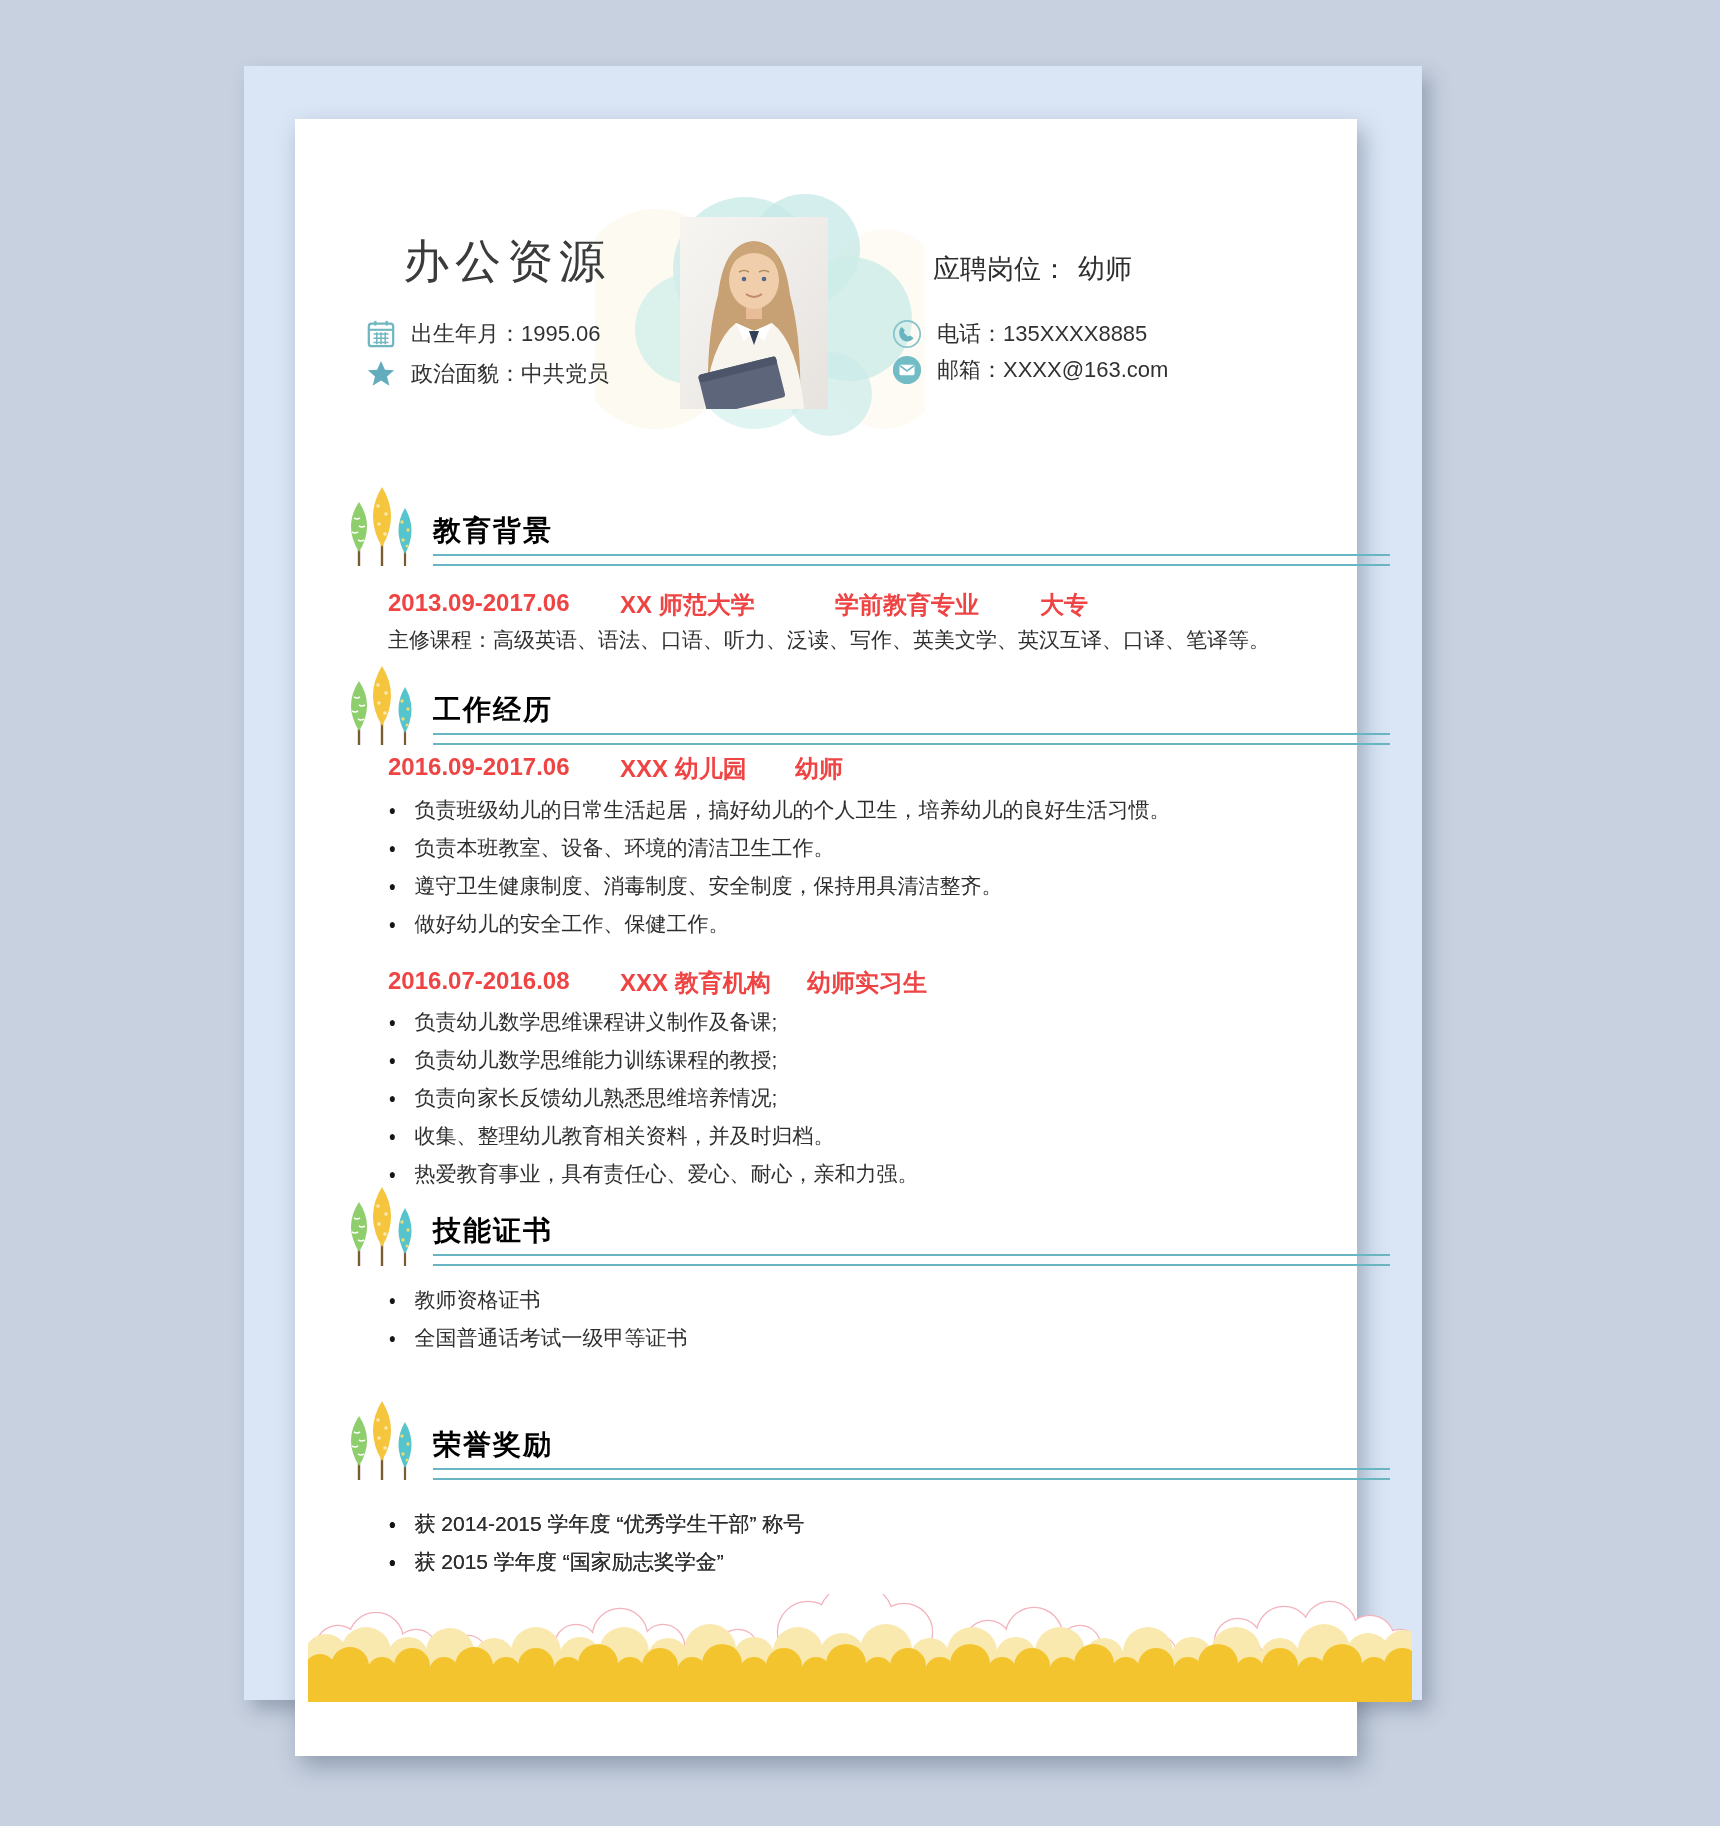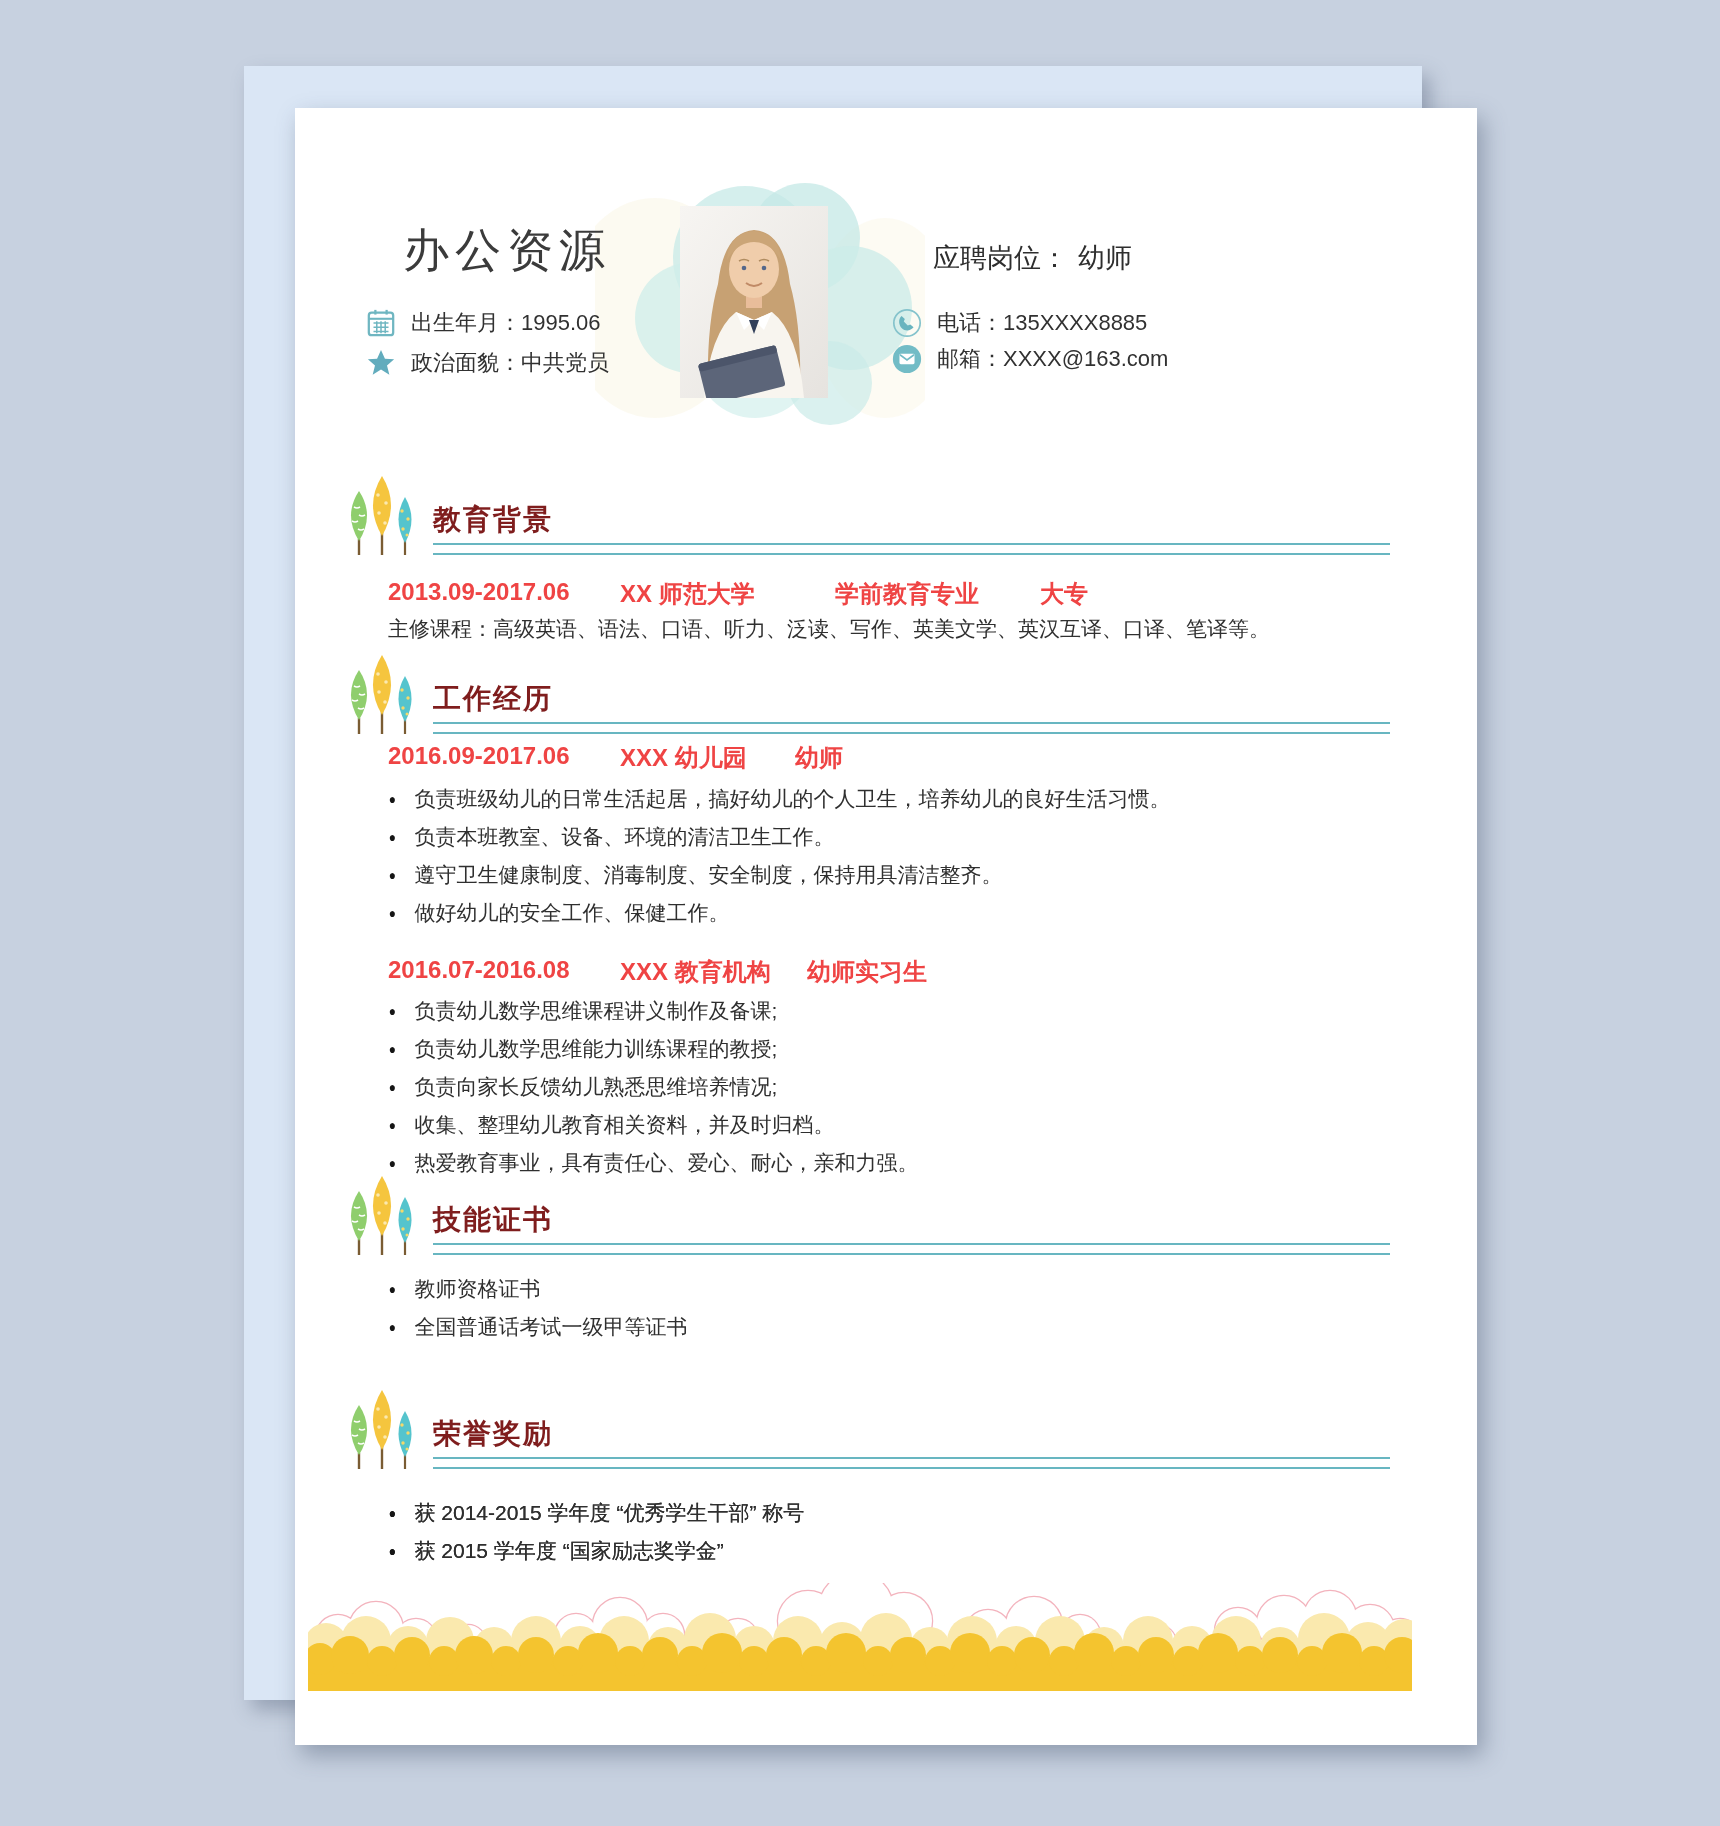--- a/index.html
+++ b/index.html
@@ -7,21 +7,21 @@
     width:1720px;height:1826px;position:relative;overflow:hidden;
     background:#c7d1e0;
     font-family:"Liberation Sans","DejaVu Sans",sans-serif;
     color:#333;
   }
   .back-sheet{
     position:absolute;left:244px;top:66px;width:1178px;height:1634px;
     background:#dae6f5;box-shadow:8px 10px 18px rgba(70,85,110,.38);
   }
   .paper{
-    position:absolute;left:295px;top:108px;width:1182px;height:1637px;
+    position:absolute;left:295px;top:119px;width:1062px;height:1637px;
     background:#ffffff;box-shadow:6px 10px 22px rgba(60,75,100,.40);
   }
   .paper *{position:absolute;}
 
   
   .watercolor{left:300px;top:60px;width:330px;height:270px;}
   .resume-title{
     left:108px;top:112px;font-size:46px;font-weight:500;color:#3b3b3b;
     letter-spacing:6px;white-space:nowrap;
   }
@@ -40,21 +40,21 @@
   .row-birth{left:70px;top:198px;}
   .row-political{left:70px;top:238px;}
   .row-phone{left:596px;top:198px;}
   .row-email{left:596px;top:234px;}
 
   
   .sec{left:42px;width:1053px;height:86px;}
   .sec .trees{left:0;bottom:0;width:90px;height:84px;}
   .sec .sec-title{
     position:absolute;left:96px;bottom:18px;font-size:28px;font-weight:bold;
-    color:#7f1d1d;letter-spacing:2px;white-space:nowrap;
+    color:#000000;letter-spacing:2px;white-space:nowrap;
   }
   .sec .dline{
     position:absolute;left:96px;right:0;bottom:2px;height:8px;
     border-top:2.5px solid #68b6c1;border-bottom:2.5px solid #68b6c1;
   }
   .sec-edu{top:363px;}
   .sec-work{top:542px;}
   .sec-skill{top:1063px;}
   .sec-honor{top:1277px;}
 

